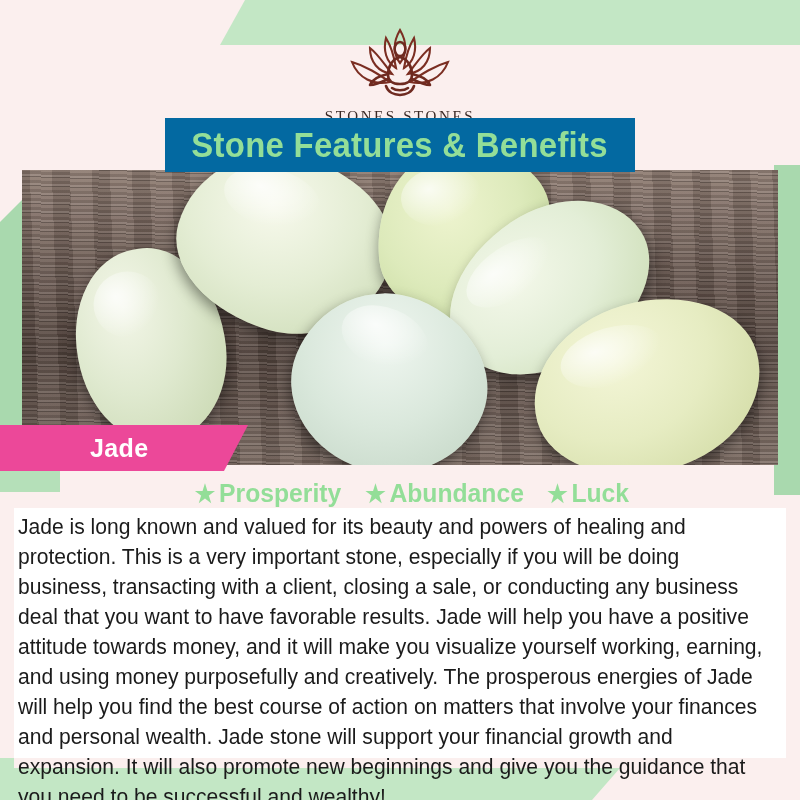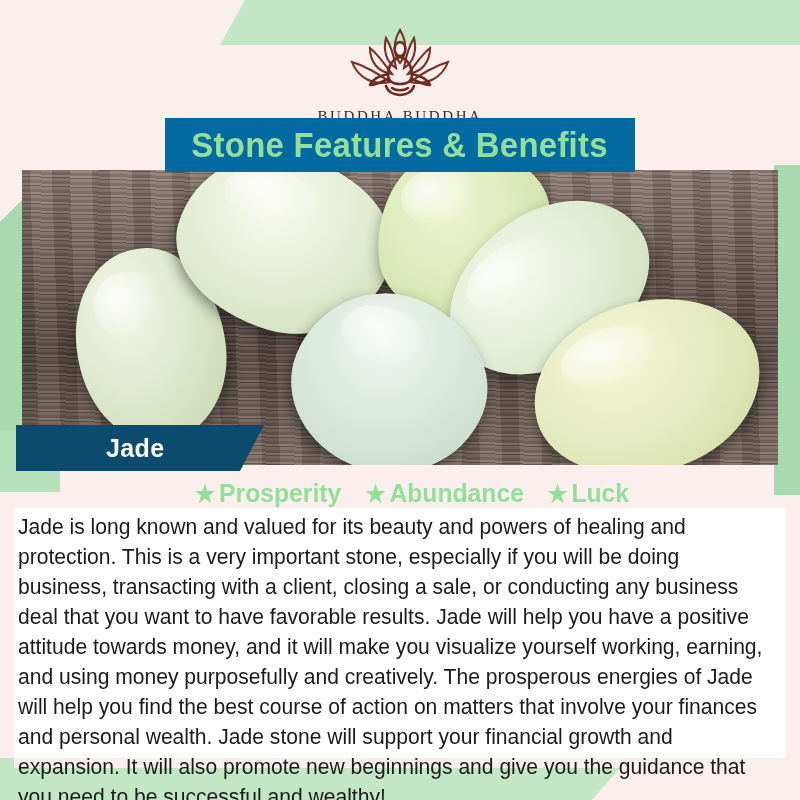--- a/index.html
+++ b/index.html
@@ -168,25 +168,25 @@
   .s5 { left: 270px; top: 125px; width: 195px; height: 178px; transform: rotate(22deg);
         background: radial-gradient(ellipse at 40% 30%, #eff6f0 0%, #dae8dc 48%, #c0d3c2 100%);
         border-radius: 48% 52% 52% 48% / 54% 46% 54% 46%; }
   .s6 { left: 510px; top: 132px; width: 230px; height: 170px; transform: rotate(-16deg);
         background: radial-gradient(ellipse at 40% 28%, #f4f6d8 0%, #e6ecc2 48%, #cdd79e 100%);
         border-radius: 50% 50% 48% 52% / 52% 48% 52% 48%; }
 
   
   .jade-label {
     position: absolute;
-    left: 16px;
+    left: 0;
     top: 425px;
     width: 248px;
     height: 46px;
-    background: #0c4a6e;
+    background: #ec4899;
     z-index: 6;
     -webkit-clip-path: polygon(0 0, 100% 0, calc(100% - 24px) 100%, 0 100%);
     clip-path: polygon(0 0, 100% 0, calc(100% - 24px) 100%, 0 100%);
     display: flex;
     align-items: center;
   }
   .jade-text {
     margin-left: 90px;
     font-weight: bold;
     font-size: 25px;
@@ -265,21 +265,21 @@
       </g>
       <g fill="none" stroke="#6e2a20" stroke-width="2.6" stroke-linecap="round" stroke-linejoin="round">
         <ellipse cx="74" cy="27" rx="5.4" ry="7"></ellipse>
         <path d="M74 35 C66 37 62 45 62 53 C62 58 66 62 74 62 C82 62 86 58 86 53 C86 45 82 37 74 35 Z"></path>
         <path d="M62 52 C52 54 46 58 44 63 C50 63 56 60 62 57"></path>
         <path d="M86 52 C96 54 102 58 104 63 C98 63 92 60 86 57"></path>
         <path d="M60 64 C62 70 68 73 74 73 C80 73 86 70 88 64"></path>
         <path d="M66 66 C70 69 78 69 82 66"></path>
       </g>
     </svg>
-    <div class="logo-word">BUDDHA BUDDHA</div>
+    <div class="logo-word">STONES STONES</div>
   </div>
 
   <div class="title-banner">
     <div class="title-text">Stone Features &amp; Benefits</div>
   </div>
 
   <div class="photo">
     <div class="wood"></div>
     <div class="stone s1"></div>
     <div class="stone s2"></div>

